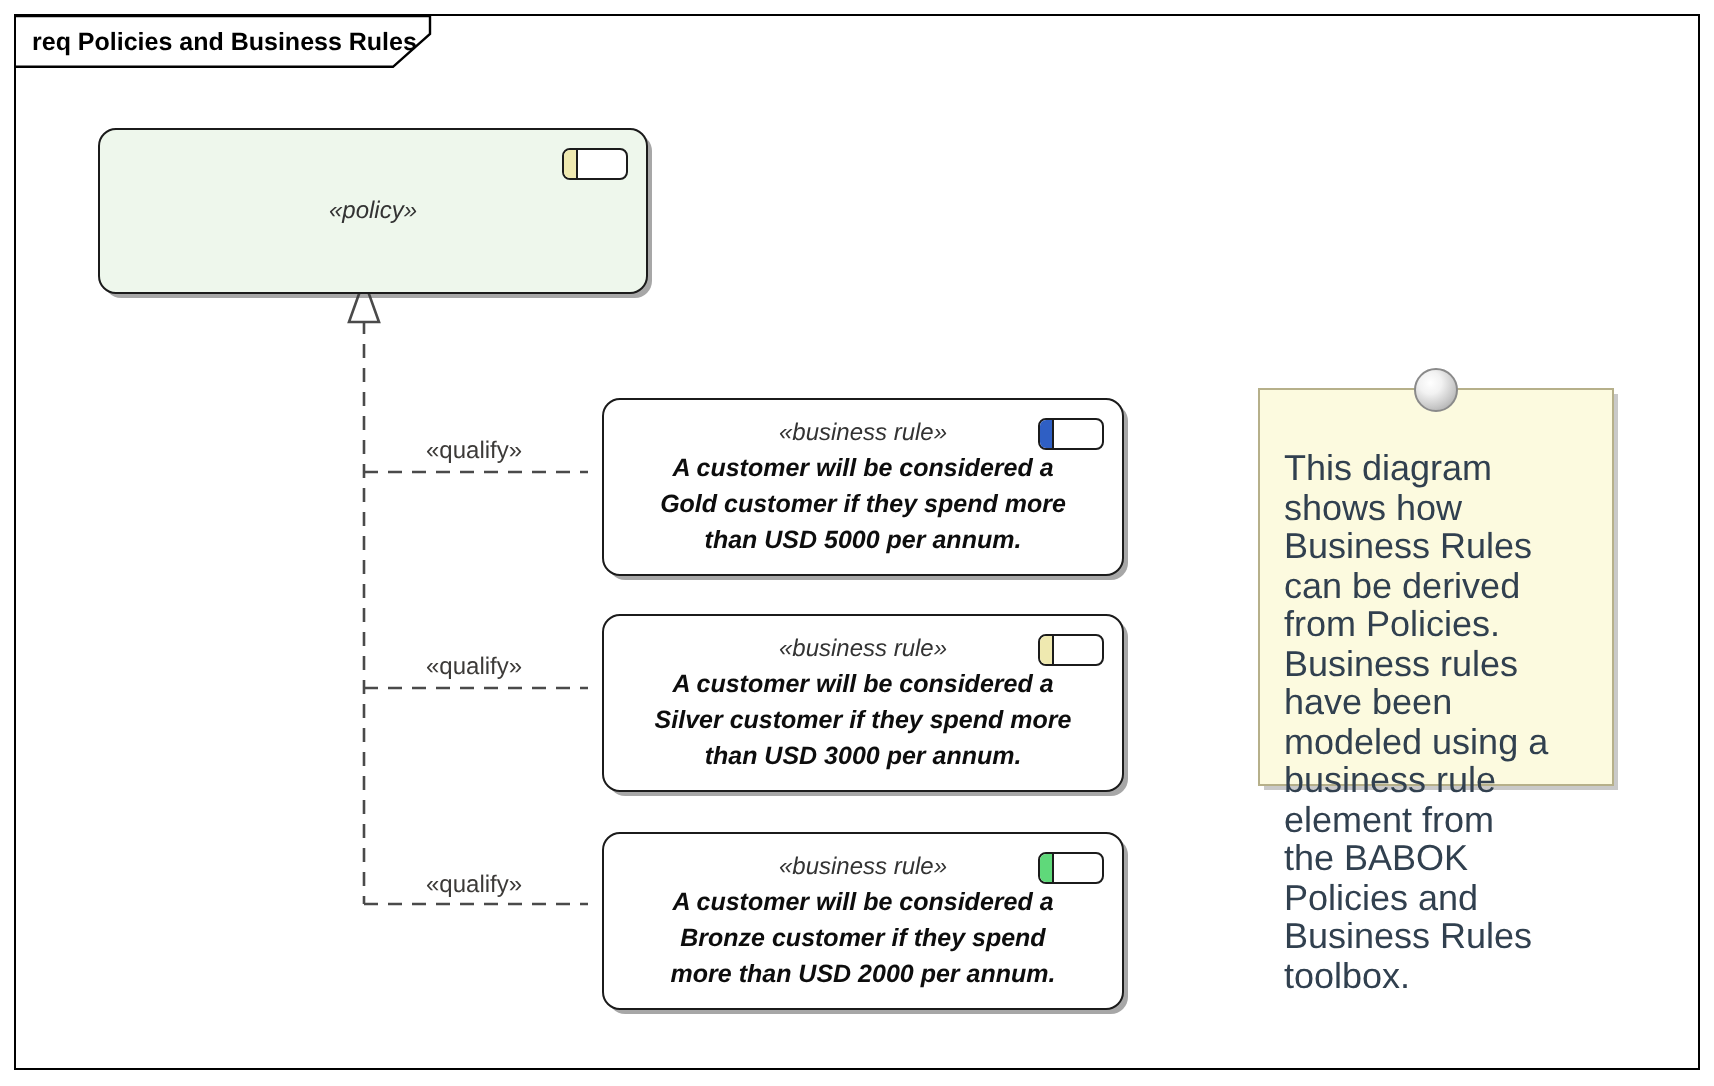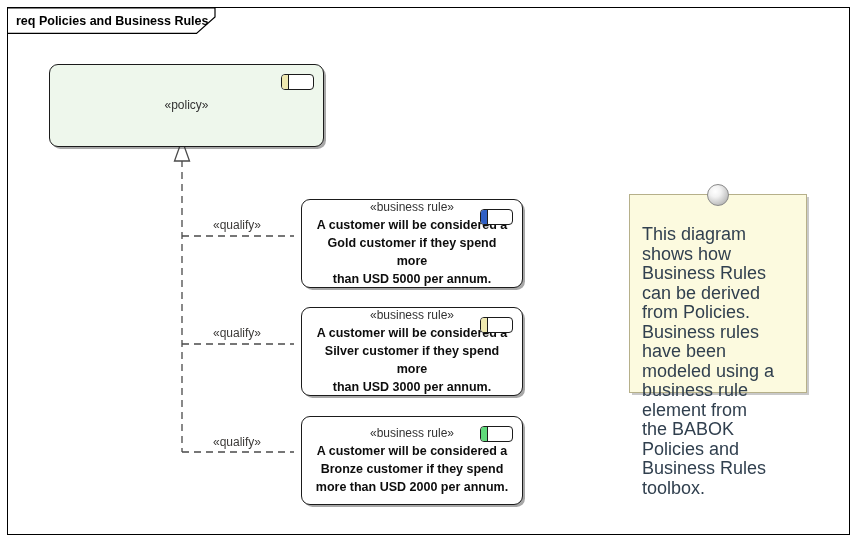--- a/index.html
+++ b/index.html
@@ -61,20 +61,21 @@
   }
 
   
   .node {
     position: absolute;
     box-sizing: border-box;
     border: 1.4px solid #1b1b1b;
     border-radius: 9px;
     box-shadow: 2.5px 2.5px 0px -0.5px rgba(60,60,60,0.45);
     z-index: 3;
+    font-style: italic;
   }
   .node-inner {
     position: absolute;
     left: 0; right: 0; top: 0; bottom: 0;
     display: flex;
     flex-direction: column;
     align-items: center;
     justify-content: center;
     padding: 4px 10px;
     box-sizing: border-box;
@@ -122,21 +123,21 @@
     left: 41px;
     top: 56px;
     width: 275px;
     height: 83px;
     background: #eef7ec;
   }
 
   
   .rule-node {
     left: 293px;
-    width: 222px;
+    width: 261px;
     height: 89px;
     background: #ffffff;
   }
   #node-rule-gold   { top: 191px; }
   #node-rule-silver { top: 299px; }
   #node-rule-bronze { top: 408px; }
 
   
   #note-box {
     position: absolute;

